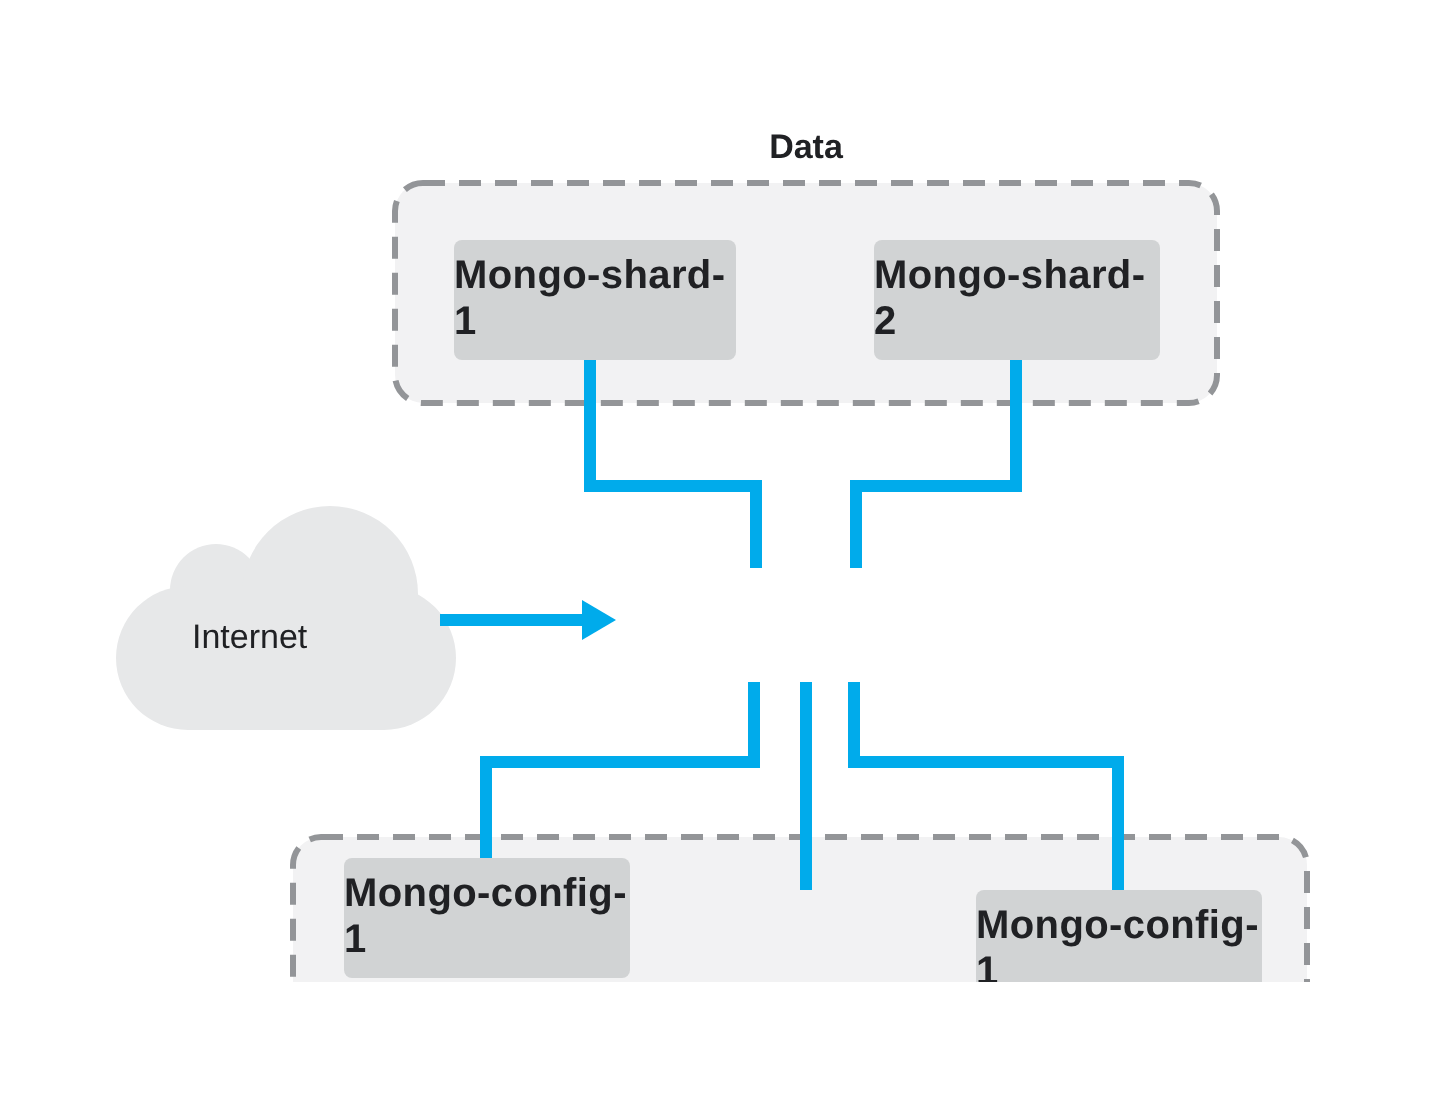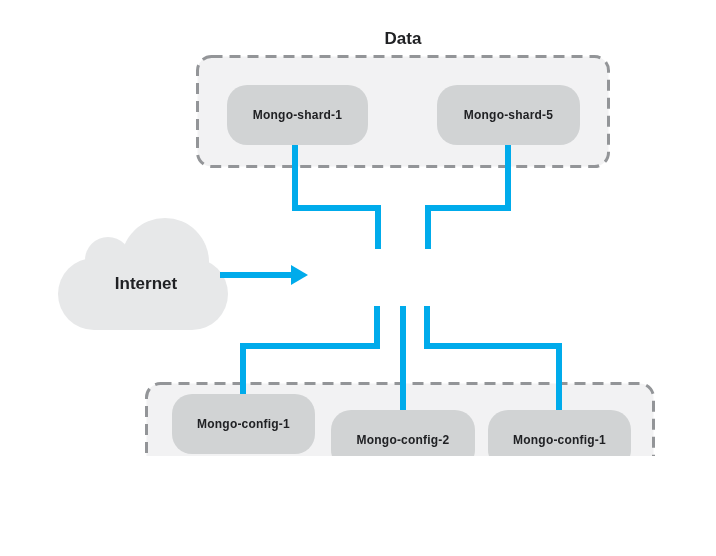--- a/index.html
+++ b/index.html
@@ -7,20 +7,21 @@
     padding: 0;
     background: var(--background, #ffffff);
     font-family: "Liberation Sans", "DejaVu Sans", sans-serif;
   }
   .canvas {
     position: relative;
     width: 716px;
     height: 456px;
     background: var(--background, #ffffff);
     overflow: hidden;
+    margin-top: 35px;
   }
   .layer-svg {
     position: absolute;
     left: 0;
     top: 0;
   }
   .group-rect {
     fill: var(--group-fill, #f2f2f3);
     stroke: var(--group-border, #939598);
     stroke-width: 3;
@@ -34,44 +35,43 @@
     stroke: var(--connector, #00abeb);
     stroke-width: 6;
   }
   .arrow-head {
     fill: var(--connector, #00abeb);
     stroke: none;
   }
   .node {
     position: absolute;
     background: var(--node-fill, #d1d3d4);
-    border-radius: 20px;
+    border-radius: 4px;
     display: flex;
     align-items: center;
     justify-content: center;
-    font-size: 12px;
+    font-size: 20px;
     font-weight: 600;
     color: var(--text, #202124);
     letter-spacing: 0.2px;
   }
   .group-label {
     position: absolute;
     font-size: 17px;
     font-weight: 600;
     color: var(--text, #202124);
     text-align: center;
   }
   .cloud-label {
     position: absolute;
     left: 96px;
     top: 274px;
     width: 100px;
-    text-align: center;
     font-size: 17px;
-    font-weight: 700;
+    font-weight: 400;
     color: var(--text, #202124);
   }
 </style>
 </head>
 <body>
 
 <div class="canvas">
 
   <svg class="layer-svg" width="716" height="556" viewBox="0 0 716 556">
 
@@ -97,25 +97,22 @@
   </svg>
 
   <div class="group-label" style="left:303px; top:29px; width:200px;">Data</div>
 
   <div class="cloud-label">Internet</div>
 
   <div class="node" style="left:227px; top:85px; width:141px; height:60px;">
     <span>Mongo-shard-1</span>
   </div>
   <div class="node" style="left:437px; top:85px; width:143px; height:60px;">
-    <span>Mongo-shard-5</span>
+    <span>Mongo-shard-2</span>
   </div>
   <div class="node" style="left:172px; top:394px; width:143px; height:60px;">
     <span>Mongo-config-1</span>
-  </div>
-  <div class="node" style="left:331px; top:410px; width:144px; height:60px;">
-    <span>Mongo-config-2</span>
   </div>
   <div class="node" style="left:488px; top:410px; width:143px; height:60px;">
     <span>Mongo-config-1</span>
   </div>
 
 </div>
 
 </body></html>

